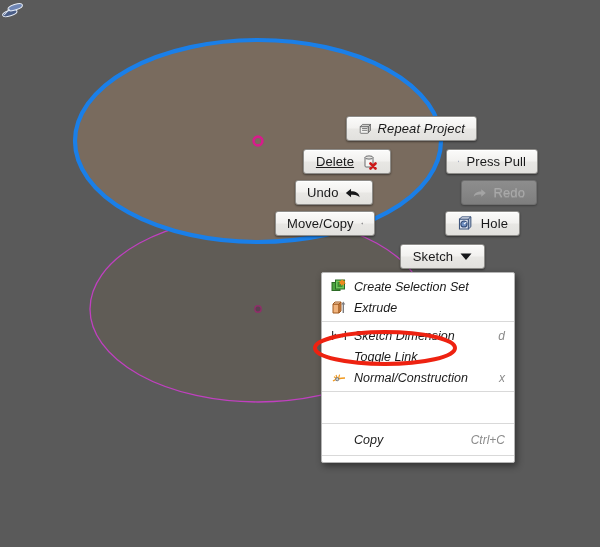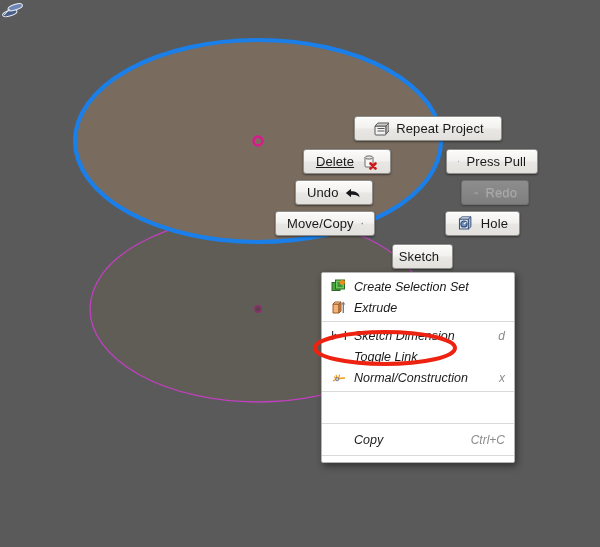--- a/index.html
+++ b/index.html
@@ -145,21 +145,21 @@
 
   <svg id="gizmo-icon" viewBox="0 0 26 20">
     <g transform="rotate(-18 13 10)">
       <ellipse cx="9" cy="12" rx="7.5" ry="2.8" fill="#4a5d86" stroke="#e8eef7" stroke-width="1"></ellipse>
       <ellipse cx="16" cy="8" rx="7.5" ry="2.8" fill="#6f86b5" stroke="#e8eef7" stroke-width="1"></ellipse>
       <path d="M3 12 L10 8" stroke="#dfe7f2" stroke-width="1" fill="none"></path>
     </g>
   </svg>
 </div>
 
-<div class="mk-btn" style="left:354px; top:116px; width:148px;">
+<div class="mk-btn" style="left:346px; top:116px; width:131px;font-style:italic;">
   <svg class="mk-icon" width="17" height="17" viewBox="0 0 17 17">
     <path d="M3 6 h11 v8 a1 1 0 0 1 -1 1 h-9 a1 1 0 0 1 -1 -1 z" fill="#f2f2f0" stroke="#58585a" stroke-width="1"></path>
     <path d="M3 6 l3 -3 h11 l-3 3 z" fill="#cfcfcc" stroke="#58585a" stroke-width="1"></path>
     <path d="M14 6 l3 -3 v8 l-3 3 z" fill="#b9b9b6" stroke="#58585a" stroke-width="1"></path>
     <path d="M5.5 8.5 h7" stroke="#58585a" stroke-width="1"></path>
     <path d="M5.5 11 h7" stroke="#58585a" stroke-width="1"></path>
   </svg>
   <span class="lbl">Repeat Project</span>
 </div>
 
@@ -182,21 +182,21 @@
   <span class="lbl">Press Pull</span>
 </div>
 
 <div class="mk-btn" style="left:295px; top:180px; width:78px;">
   <span class="lbl">Undo</span>
   <svg class="mk-icon" width="18" height="14" viewBox="0 0 18 14">
     <path d="M7 2 L1 7 L7 12 V9 C12 8.6 15 9.5 17 12 C16.4 7 12.6 5 7 5 Z" fill="#17181a"></path>
   </svg>
 </div>
 
-<div class="mk-btn disabled" style="left:461px; top:180px; width:68px;">
+<div class="mk-btn disabled" style="left:461px; top:180px; width:76px;">
   <svg class="mk-icon" width="18" height="14" viewBox="0 0 18 14">
     <path d="M11 2 L17 7 L11 12 V9 C6 8.6 3 9.5 1 12 C1.6 7 5.4 5 11 5 Z" fill="#a4a4a4"></path>
   </svg>
   <span class="lbl">Redo</span>
 </div>
 
 <div class="mk-btn" style="left:275px; top:211px; width:100px;">
   <span class="lbl">Move/Copy</span>
   <svg class="mk-icon" width="17" height="17" viewBox="0 0 17 17">
     <g fill="#18191b">
@@ -214,21 +214,21 @@
   <svg class="mk-icon" width="17" height="17" viewBox="0 0 17 17">
     <path d="M2.5 4 h9 v10 h-9 z" fill="#dde3ee" stroke="#3f567d" stroke-width="1.1"></path>
     <path d="M2.5 4 L5 1.8 h9 L11.5 4 z" fill="#f1f4fa" stroke="#3f567d" stroke-width="1"></path>
     <path d="M11.5 4 L14 1.8 v10 L11.5 14 z" fill="#aab7cc" stroke="#3f567d" stroke-width="1"></path>
     <circle cx="7" cy="9" r="3.1" fill="#6f8fc0" stroke="#2d4570" stroke-width="1.1"></circle>
     <path d="M7 9 L9.4 7.1" stroke="#f4f7fc" stroke-width="1.2"></path>
   </svg>
   <span class="lbl">Hole</span>
 </div>
 
-<div class="mk-btn" style="left:392px; top:244px; width:61px;">
+<div class="mk-btn" style="left:400px; top:244px; width:85px;">
   <span class="lbl">Sketch</span>
   <svg class="mk-icon" width="12" height="9" viewBox="0 0 12 9">
     <path d="M0.5 1.5 h11 L6 8 Z" fill="#17181a"></path>
   </svg>
 </div>
 
 <div id="ctx-menu">
 
   <div class="ctx-row">
     <span class="ctx-ico">

